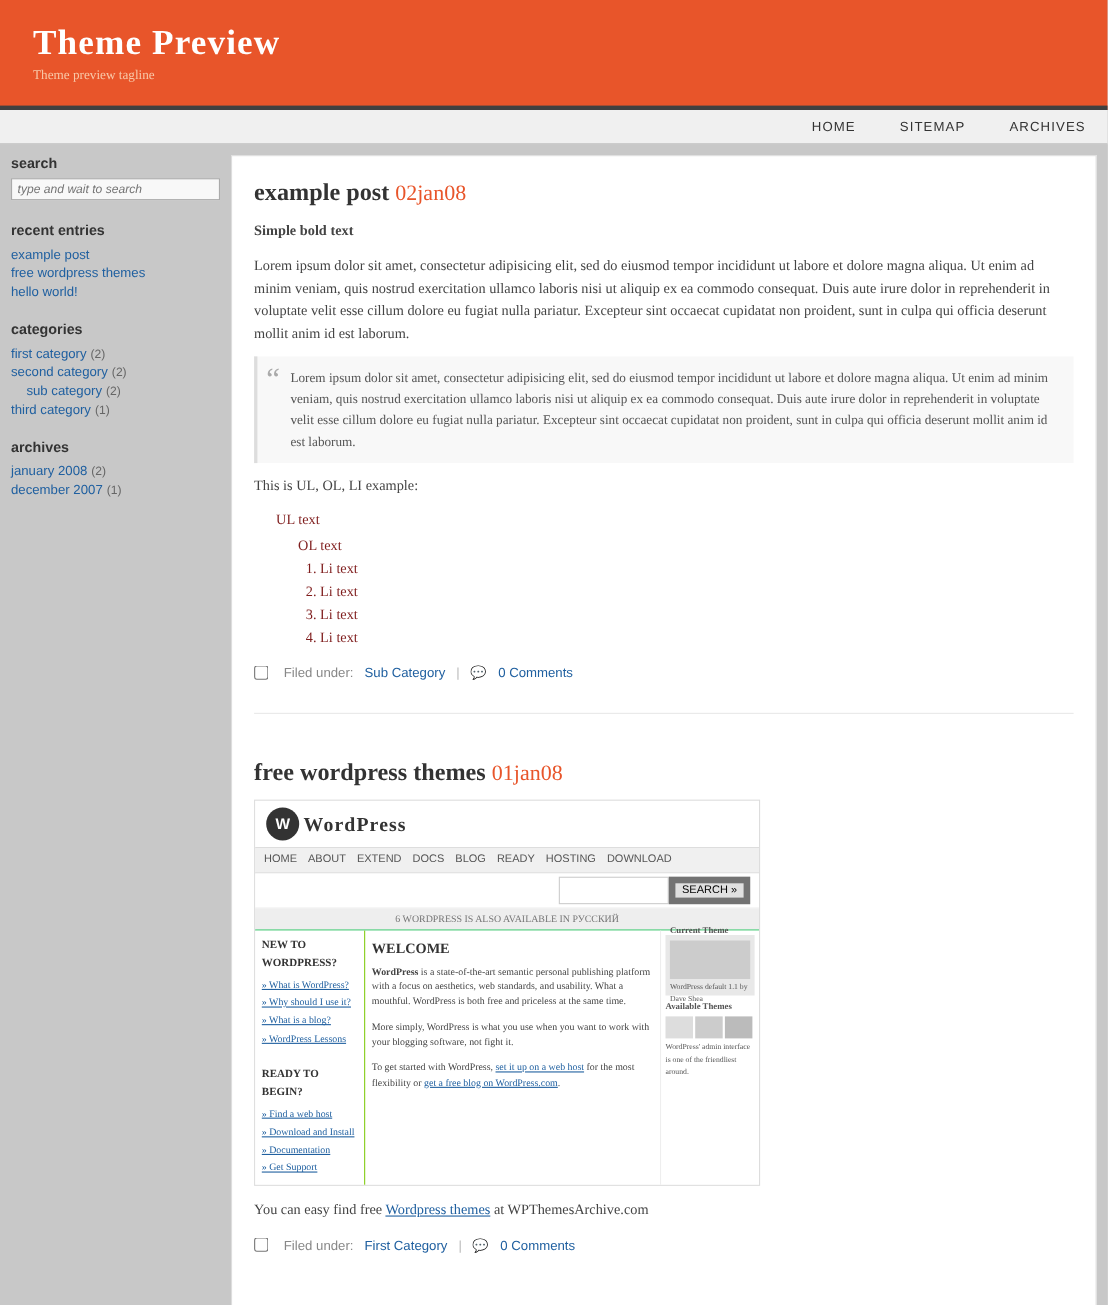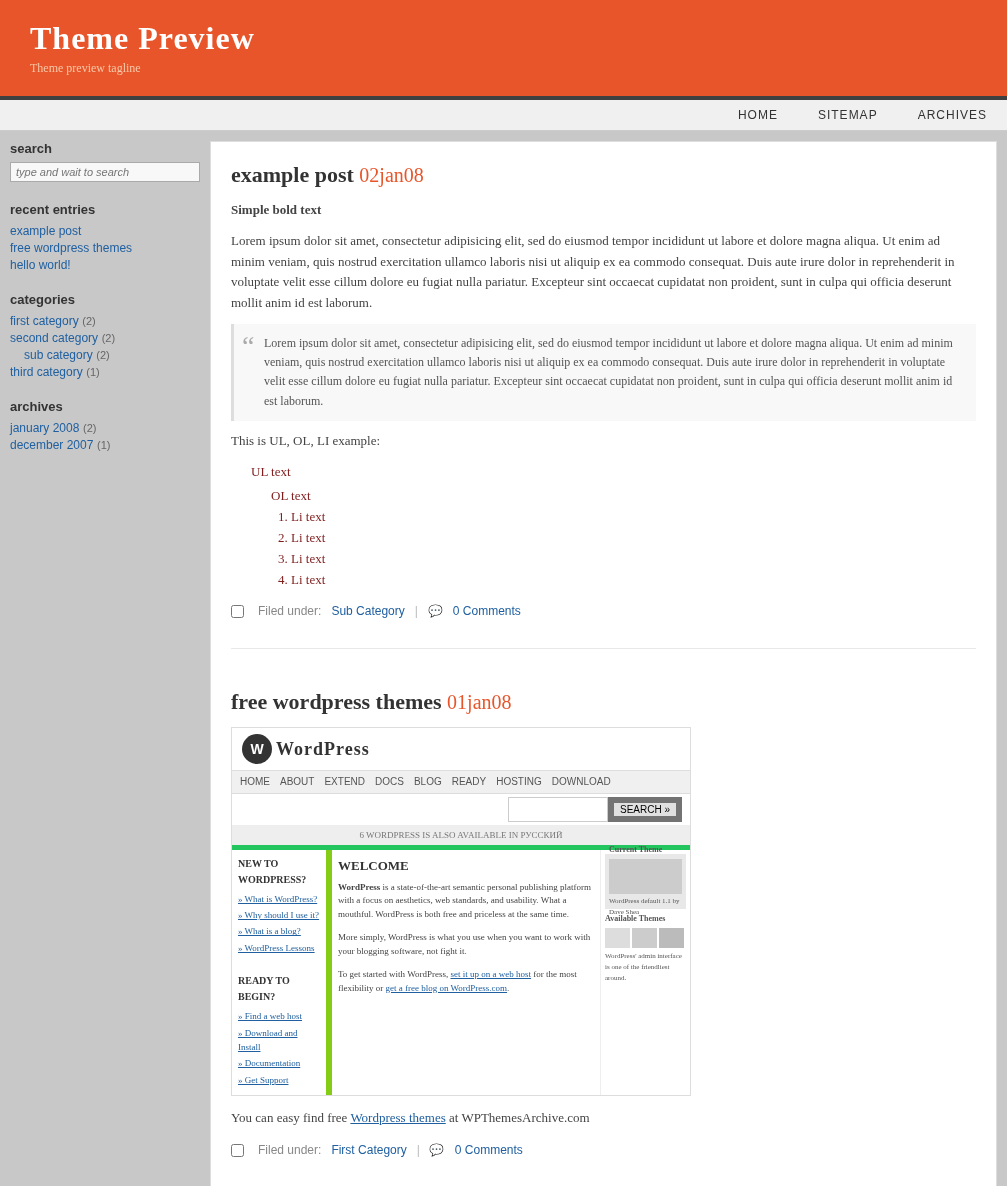--- a/index.html
+++ b/index.html
@@ -190,31 +190,31 @@
       background: #e0e0e0;
       border: 1px solid #aaa;
       cursor: pointer;
     }
     .wp-available-text {
       background: #eee;
       text-align: center;
       font-size: 9px;
       color: #777;
       padding: 2px;
-      border-bottom: 5px solid #22c55e;
+      border-bottom: 1px solid #22c55e;
     }
     .wp-body {
       display: flex;
       font-size: 10px;
       color: #555;
       background: #fff;
     }
     .wp-sidebar-left {
       width: 100px;
-      border-right: 6px solid #84cc16;
+      border-right: 1px solid #84cc16;
       padding: 6px;
     }
     .wp-sidebar-left h4 { font-size: 10px; font-weight: bold; color: #333; margin-bottom: 4px; }
     .wp-sidebar-left a { display: block; font-size: 9px; color: #2060a0; margin-bottom: 2px; }
     .wp-main-body { flex: 1; padding: 6px; }
     .wp-main-body h2 { font-size: 13px; font-weight: bold; margin-bottom: 4px; color: #333; }
     .wp-sidebar-right { width: 90px; border-left: 1px solid #eee; padding: 4px; }
     .wp-theme-box { background: #ddd; height: 55px; margin-bottom: 4px; display: flex; align-items: center; justify-content: center; font-size: 8px; color: #666; }
 
     .link-blue { color: #2060a0; }

